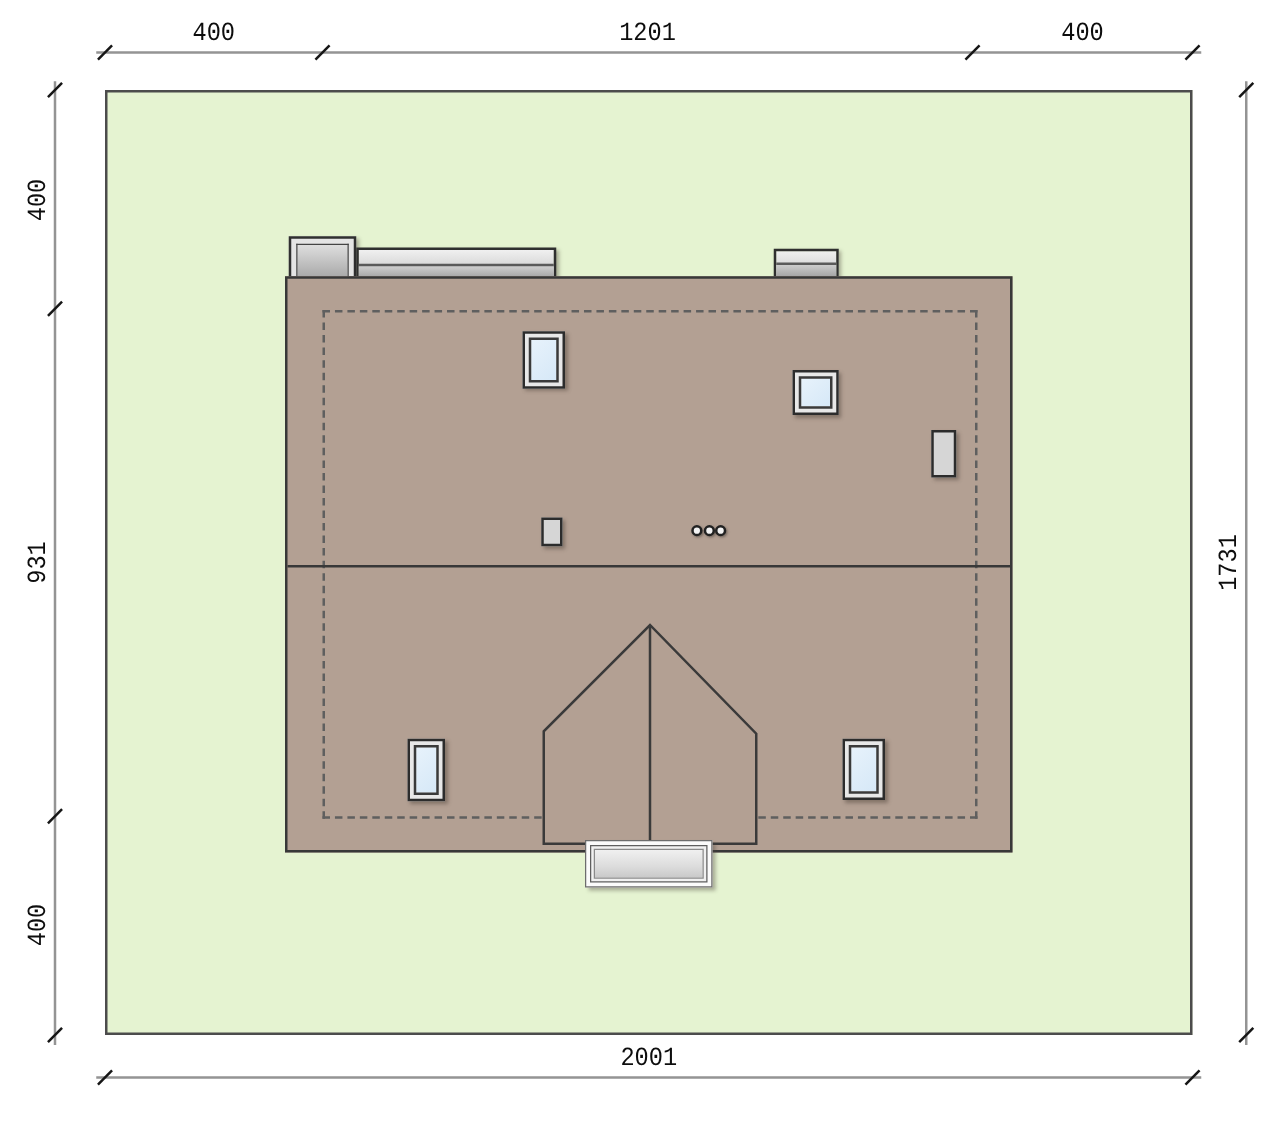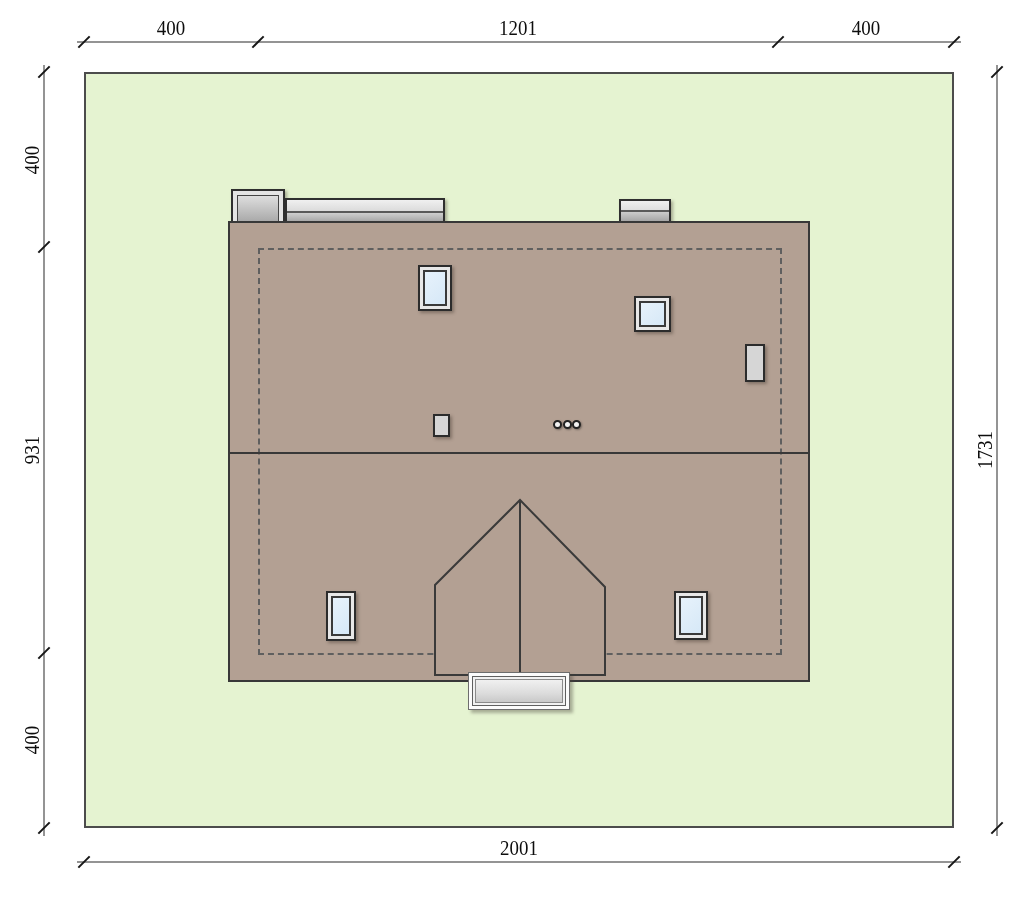--- a/index.html
+++ b/index.html
@@ -1,19 +1,19 @@
 <!DOCTYPE html>
 <html><head>
 <meta charset="utf-8">
 <style>
   html,body{margin:0;padding:0;background:#ffffff;}
   *{box-sizing:border-box;}
   .canvas{
     position:relative;width:1024px;height:897px;background:#ffffff;overflow:hidden;
-    font-family:Liberation Serif, serif;
+    font-family:Liberation Mono, monospace;
   }
   
   .plot{
     position:absolute;left:84px;top:72px;width:870px;height:756px;
     background:#e5f3d1;border:2px solid #4c4c4c;
   }
   
   .roof{
     position:absolute;left:228px;top:221px;width:582px;height:461px;
     background:#b3a093;border:2px solid #383838;

